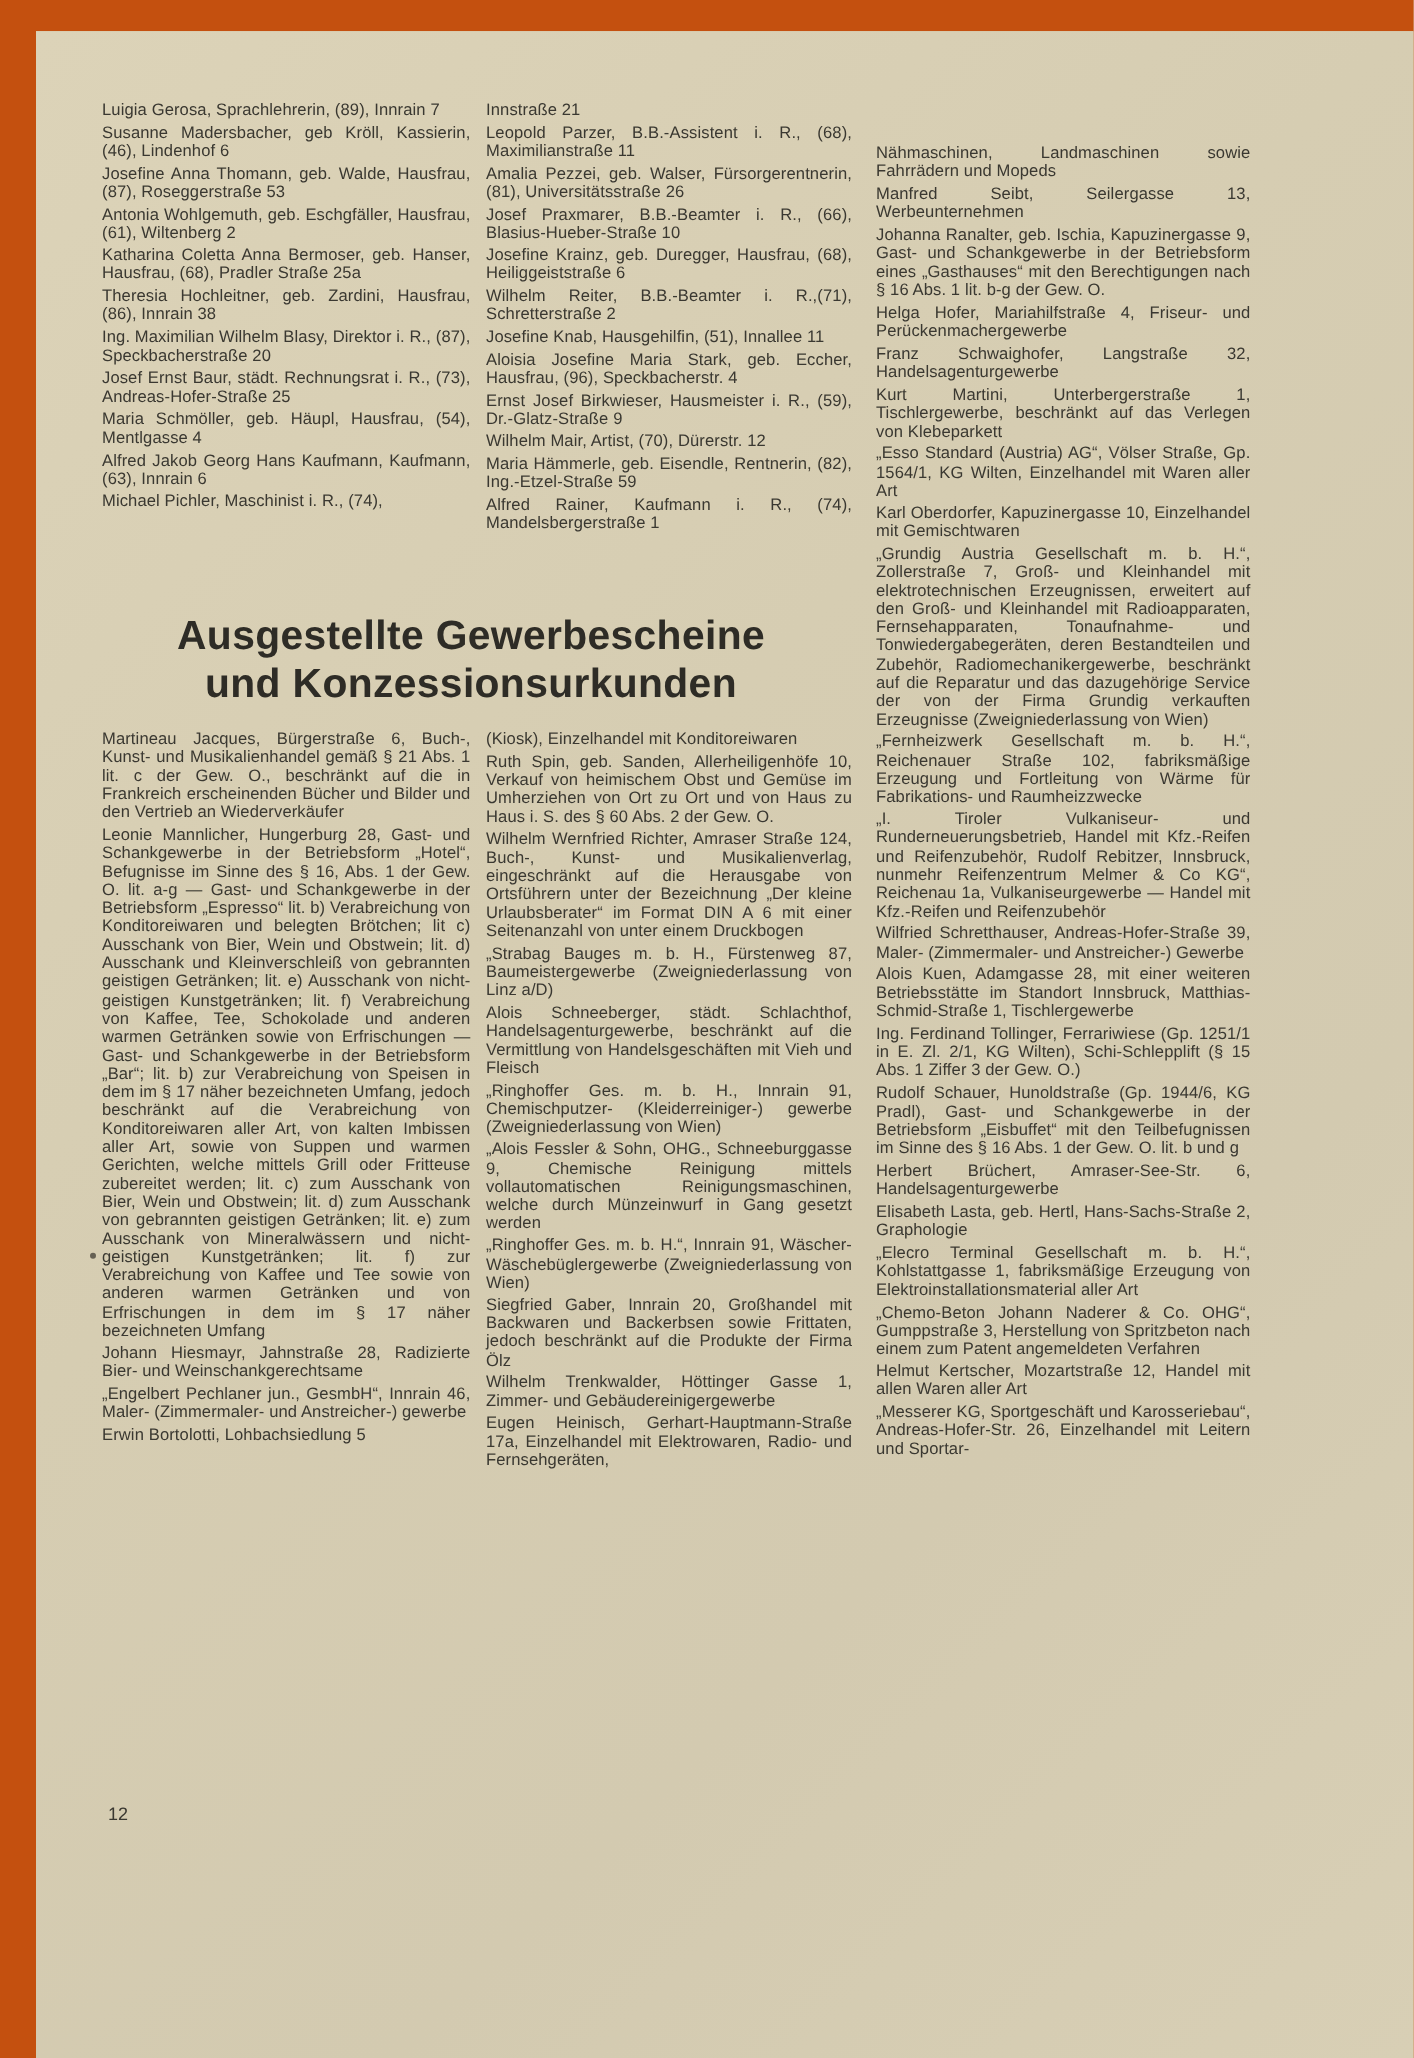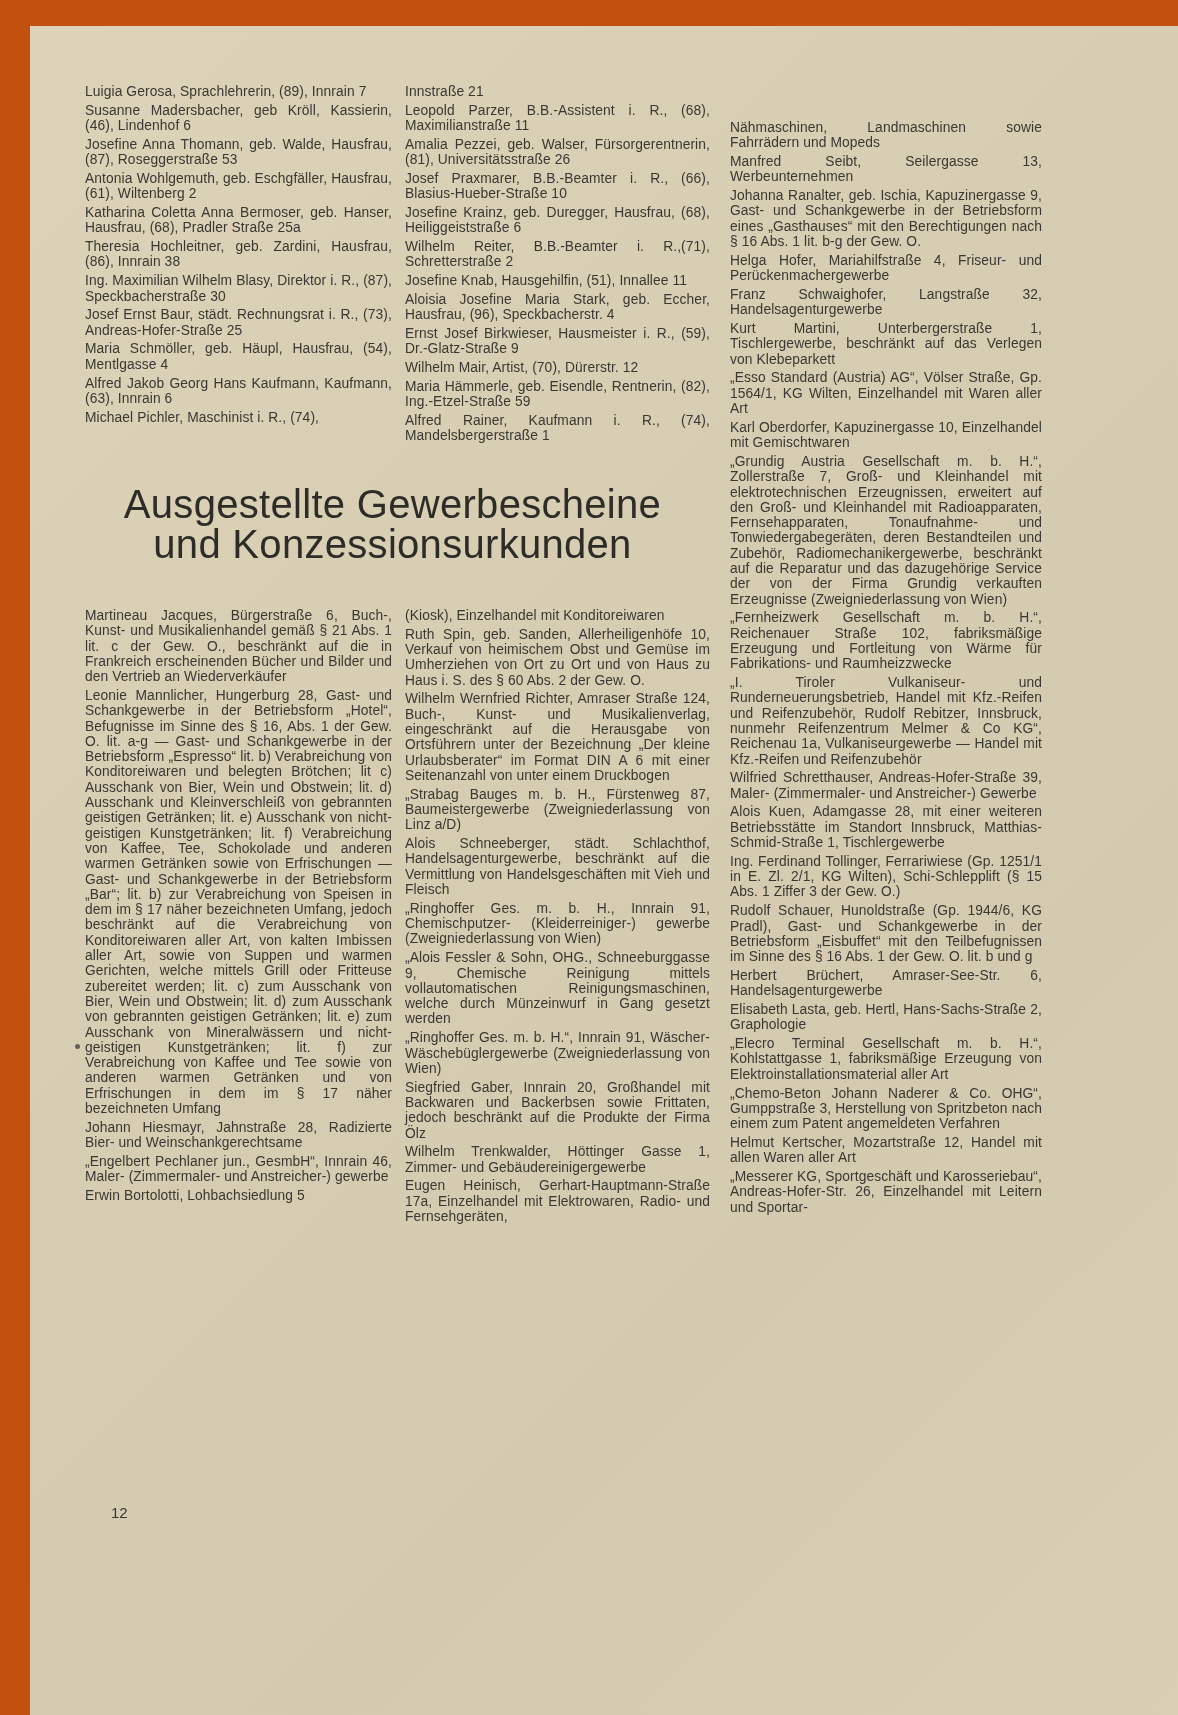--- a/index.html
+++ b/index.html
@@ -38,39 +38,38 @@
   }
   .col-top-left    { left: 55px;  top: 58px;  width: 307px; }
   .col-top-middle  { left: 375px; top: 58px;  width: 305px; }
   .col-right       { left: 700px; top: 58px;  width: 312px; margin-top: 36px; }
   .col-bottom-left { left: 55px;  top: 582px; width: 307px; }
   .col-bottom-middle { left: 375px; top: 582px; width: 305px; }
 
   .heading {
     position: absolute;
     left: 40px;
-    top: 458px;
+    top: 484px;
     width: 645px;
     margin: 0;
     text-align: center;
-    font-size: 40px;
+    font-size: 34px;
     line-height: 40px;
-    font-weight: normal;
+    font-weight: bold;
     letter-spacing: 0.3px;
     color: #2e2c26;
   }
 
   .page-number {
     position: absolute;
     left: 60px;
     top: 1478px;
     font-size: 15px;
     font-weight: normal;
     color: #3a3831;
-    margin-left: 21px;
   }
 
   .artifact-dot {
     position: absolute;
     left: 45px;
     top: 1018px;
     width: 5px;
     height: 5px;
     border-radius: 50%;
     background: #4a463c;
@@ -82,21 +81,21 @@
 
 <div class="paper">
 
   <div class="col col-top-left">
       <p class="entry">Luigia Gerosa, Sprachlehrerin, (89), Innrain 7</p>
       <p class="entry">Susanne Madersbacher, geb Kröll, Kassierin, (46), Lindenhof 6</p>
       <p class="entry">Josefine Anna Thomann, geb. Walde, Hausfrau, (87), Roseggerstraße 53</p>
       <p class="entry">Antonia Wohlgemuth, geb. Eschgfäller, Hausfrau, (61), Wiltenberg 2</p>
       <p class="entry">Katharina Coletta Anna Bermoser, geb. Hanser, Hausfrau, (68), Pradler Straße 25a</p>
       <p class="entry">Theresia Hochleitner, geb. Zardini, Hausfrau, (86), Innrain 38</p>
-      <p class="entry">Ing. Maximilian Wilhelm Blasy, Direktor i. R., (87), Speckbacherstraße 30</p>
+      <p class="entry">Ing. Maximilian Wilhelm Blasy, Direktor i. R., (87), Speckbacherstraße 20</p>
       <p class="entry">Josef Ernst Baur, städt. Rechnungsrat i. R., (73), Andreas-Hofer-Straße 25</p>
       <p class="entry">Maria Schmöller, geb. Häupl, Hausfrau, (54), Mentlgasse 4</p>
       <p class="entry">Alfred Jakob Georg Hans Kaufmann, Kaufmann, (63), Innrain 6</p>
       <p class="entry">Michael Pichler, Maschinist i. R., (74),</p>
     </div>
 
   <div class="col col-top-middle">
       <p class="entry">Innstraße 21</p>
       <p class="entry">Leopold Parzer, B.B.-Assistent i. R., (68), Maximilianstraße 11</p>
       <p class="entry">Amalia Pezzei, geb. Walser, Fürsorgerentnerin, (81), Universitätsstraße 26</p>

